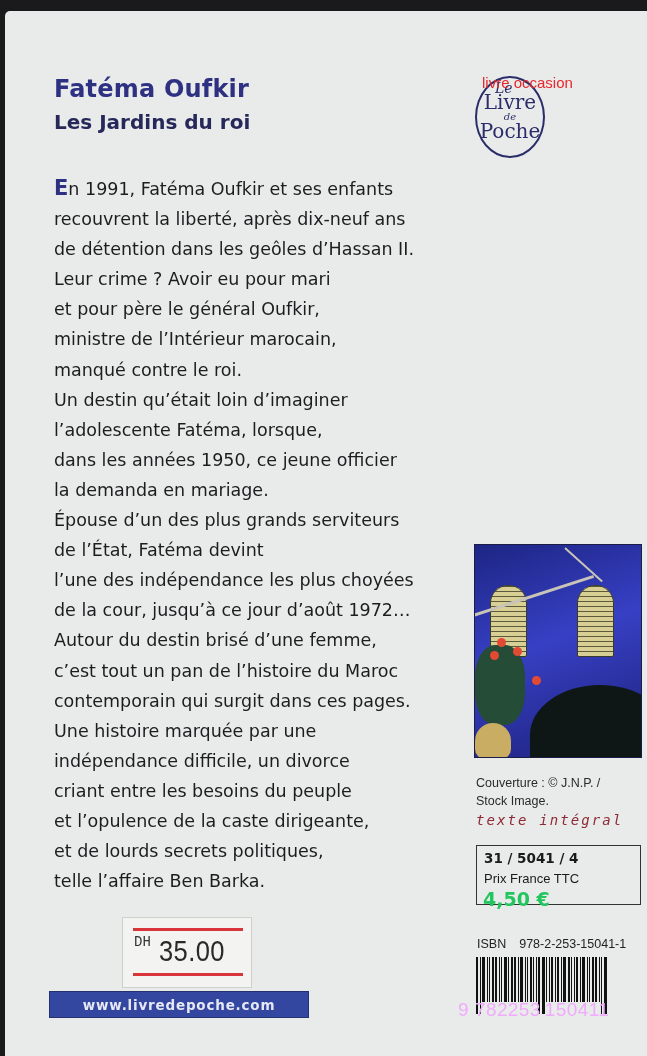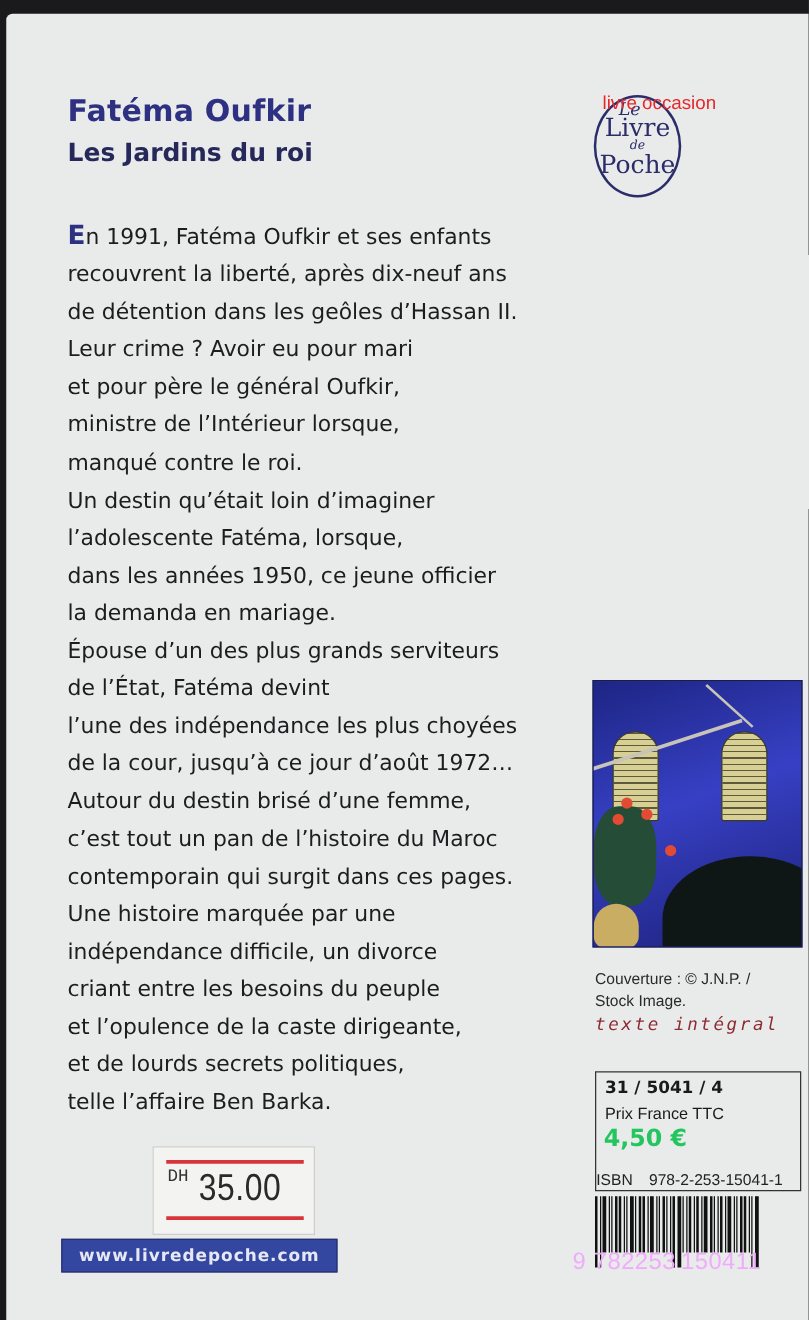--- a/index.html
+++ b/index.html
@@ -67,23 +67,22 @@
     .credit {
       position: absolute; left: 476px; top: 774px; width: 170px;
       font-family: "Liberation Sans", sans-serif; font-size: 12.5px; line-height: 18px; color: #2a2a2a;
     }
     .integral {
       position: absolute; left: 476px; top: 812px;
       font-family: "DejaVu Sans Mono", monospace; font-size: 14px; letter-spacing: 2.1px; color: #8e2a35; font-style: italic;
     }
 
     .pricebox {
-      position: absolute; left: 476px; top: 845px; width: 165px; height: 96px;
+      position: absolute; left: 476px; top: 845px; width: 165px; height: 60px;
       border: 1.5px solid #333;
-      margin-top: 12px;
     }
     .pricebox .code { position: absolute; left: 7px; top: 4px; font-size: 13.5px; font-weight: bold; color: #1a1a1a; }
     .pricebox .label { position: absolute; left: 7px; top: 25px; font-family: "Liberation Sans", sans-serif; font-size: 13px; color: #1a1a1a; }
     .pricebox .price { position: absolute; left: 6px; top: 42px; font-size: 19px; font-weight: bold; color: #22c55e; }
 
     .isbn {
       position: absolute; left: 477px; top: 937px;
       font-family: "Liberation Sans", sans-serif; font-size: 12.5px; color: #222; white-space: nowrap;
     }
     .isbn .lbl { margin-right: 13px; }
@@ -104,21 +103,21 @@
     .sticker {
       position: absolute; left: 122px; top: 917px; width: 130px; height: 71px;
       background: #f3f3f1; border: 1px solid #cfcfcc;
     }
     .sticker .redline { position: absolute; left: 10px; right: 8px; height: 3px; background: #d8343a; }
     .sticker .r1 { top: 10px; } .sticker .r2 { top: 55px; }
     .sticker .cur { position: absolute; left: 11px; top: 17px; font-family: "Liberation Mono", monospace; font-size: 14px; line-height: 15px; color: #333; width: 12px; }
     .sticker .amount { position: absolute; left: 36px; top: 16px; font-family: "Liberation Sans", sans-serif; font-size: 30px; color: #2a2a2a; letter-spacing: 0.5px; transform: scaleX(0.85); transform-origin: left; }
 
     .site {
-      position: absolute; left: 49px; top: 991px; width: 221px; height: 27px;
+      position: absolute; left: 49px; top: 991px; width: 260px; height: 27px;
       background: #3447a0; border: 1px solid #243070; color: #e6e9f4;
       font-size: 13.5px; font-weight: bold; letter-spacing: 0.8px;
       display: flex; align-items: center; justify-content: center; text-decoration: none;
     }
   </style>
 </head>
 <body>
 
 <div class="cover"></div>
 
@@ -132,21 +131,21 @@
   <span class="poche">Poche</span>
 </div>
 <div class="watermark">livre occasion</div>
 
 <div class="blurb">
   <span class="line"><span class="dropcap">E</span><span>n 1991, Fatéma Oufkir et ses enfants</span></span>
   <span class="line">recouvrent la liberté, après dix-neuf ans</span>
   <span class="line">de détention dans les geôles d’Hassan II.</span>
   <span class="line">Leur crime ? Avoir eu pour mari</span>
   <span class="line">et pour père le général Oufkir,</span>
-  <span class="line">ministre de l’Intérieur lorsque,</span>
+  <span class="line">ministre de l’Intérieur marocain,</span>
   <span class="line">manqué contre le roi.</span>
   <span class="line">Un destin qu’était loin d’imaginer</span>
   <span class="line">l’adolescente Fatéma, lorsque,</span>
   <span class="line">dans les années 1950, ce jeune officier</span>
   <span class="line">la demanda en mariage.</span>
   <span class="line">Épouse d’un des plus grands serviteurs</span>
   <span class="line">de l’État, Fatéma devint</span>
   <span class="line">l’une des indépendance les plus choyées</span>
   <span class="line">de la cour, jusqu’à ce jour d’août 1972…</span>
   <span class="line">Autour du destin brisé d’une femme,</span>

